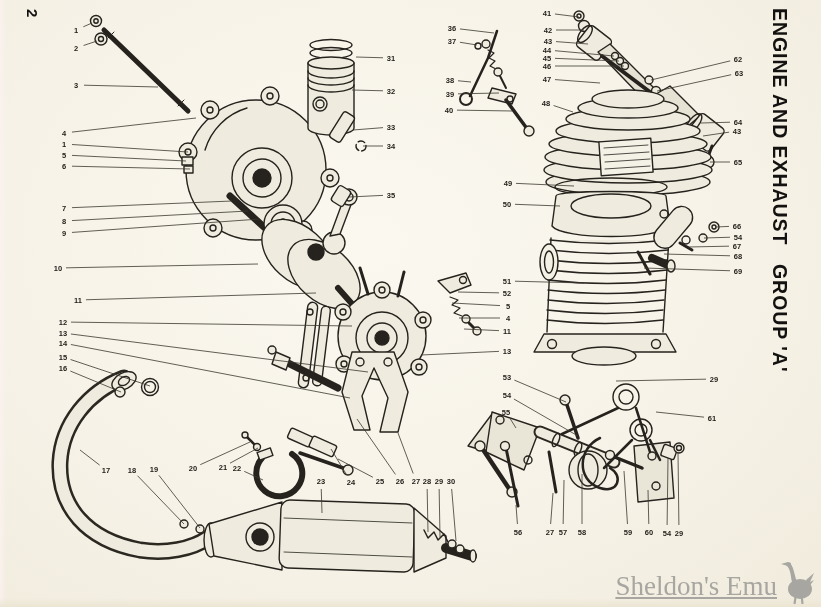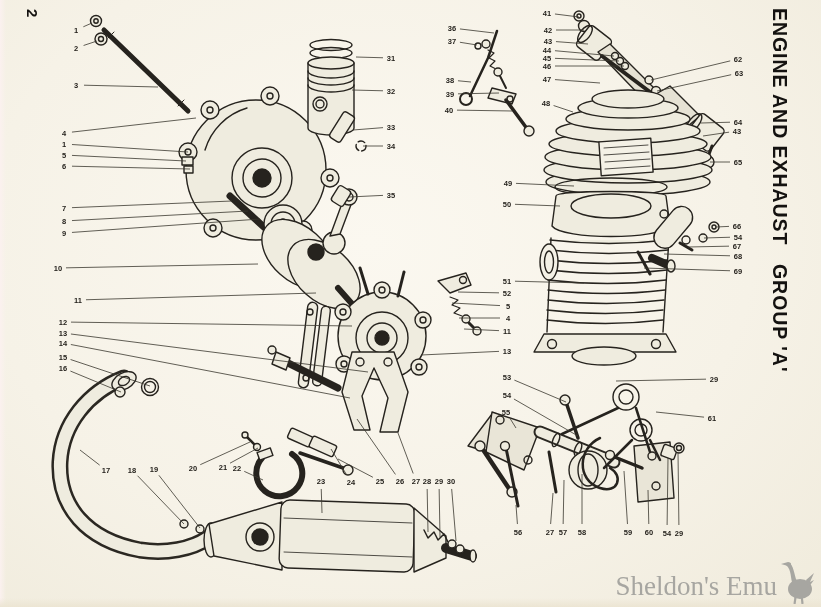--- a/index.html
+++ b/index.html
@@ -12,21 +12,21 @@
         background:linear-gradient(to right,#fbf1ef,rgba(251,241,239,0));}
   #bottom-strip{position:absolute;left:0;bottom:0;width:821px;height:9px;
         background:linear-gradient(to top,#ece5d3,rgba(236,229,211,0));}
   .rot90{position:absolute;transform-origin:0 0;transform:rotate(90deg) scaleX(0.93);
         white-space:nowrap;color:#141210;font-weight:bold;}
   #margin-title-1{left:792px;top:8px;font-size:21px;letter-spacing:1px;}
   #margin-title-2{left:792px;top:264px;font-size:21px;letter-spacing:1px;}
   #page-number{left:41px;top:9px;font-size:15px;transform:rotate(90deg);}
   #watermark{position:absolute;right:6px;bottom:3px;display:flex;align-items:flex-end;
         color:#a7a6a1;font-family:"Liberation Serif",serif;font-size:27px;line-height:1;}
-  #watermark .wm-text{padding-bottom:4px;}
+  #watermark .wm-text{padding-bottom:4px;text-decoration:underline;}
   #diagram-svg{position:absolute;left:0;top:0;}
   .callout-num{font:bold 7.5px "Liberation Sans",sans-serif;fill:#1f1c17;}
   .leader{stroke:#3a372f;stroke-width:0.8;fill:none;}
 </style>
 </head>
 <body>
 
 <div id="page">
   <div id="left-strip"></div>
   <div id="bottom-strip"></div>

